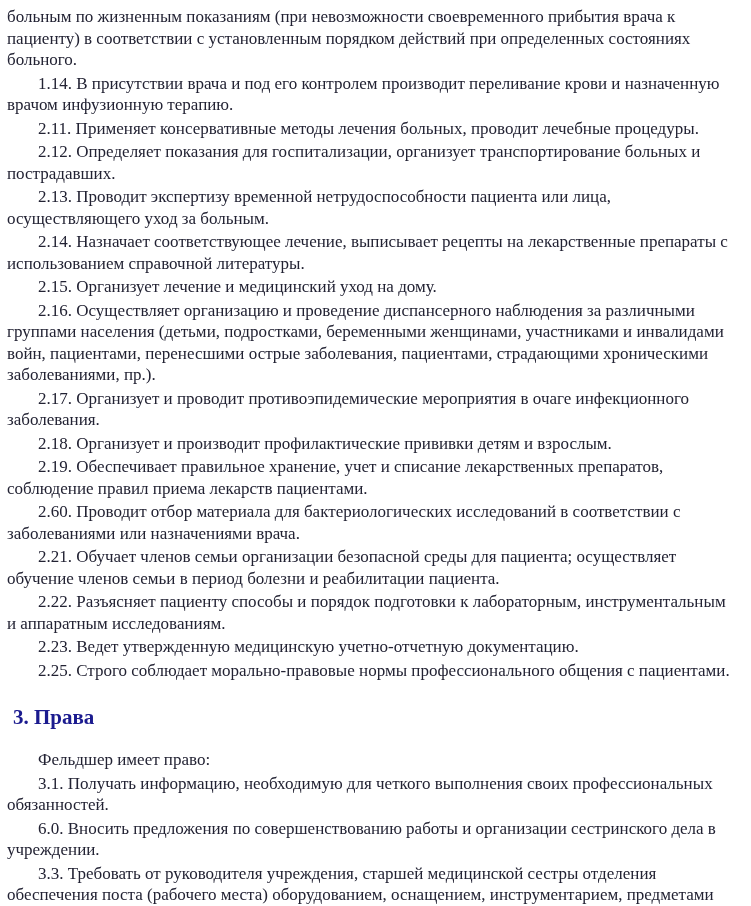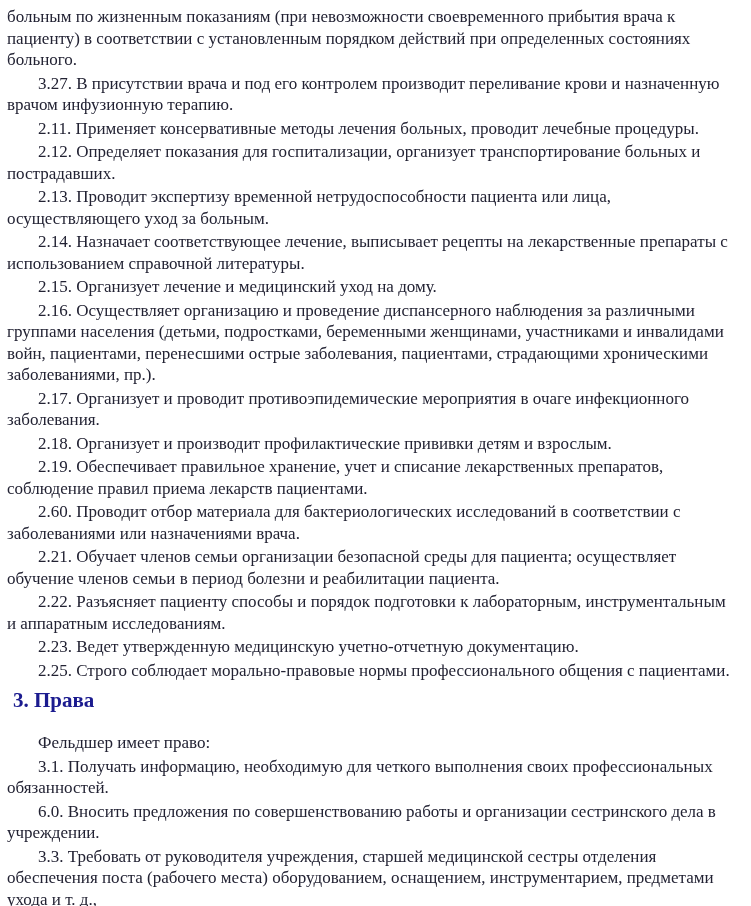--- a/index.html
+++ b/index.html
@@ -22,34 +22,34 @@
     margin: 0 16px 2px 0;
     font-size: 17px;
     line-height: 21.5px;
     color: var(--text, #222233);
     text-align: left;
   }
   .doc-paragraph.indent {
     text-indent: 31px;
   }
   .doc-heading {
-    margin: 7px 0 19px 6px;
+    margin: 24px 0 19px 6px;
     font-size: 21px;
     line-height: 25px;
     font-weight: bold;
     color: var(--head, #1b1b8f);
   }
 </style>
 </head>
 <body>
 
 <main class="doc">
   <div>
       <p class="doc-paragraph">больным по жизненным показаниям (при невозможности своевременного прибытия врача к пациенту) в соответствии с установленным порядком действий при определенных состояниях больного.</p>
-      <p class="doc-paragraph indent">3.27. В присутствии врача и под его контролем производит переливание крови и назначенную врачом инфузионную терапию.</p>
+      <p class="doc-paragraph indent">1.14. В присутствии врача и под его контролем производит переливание крови и назначенную врачом инфузионную терапию.</p>
       <p class="doc-paragraph indent">2.11. Применяет консервативные методы лечения больных, проводит лечебные процедуры.</p>
       <p class="doc-paragraph indent">2.12. Определяет показания для госпитализации, организует транспортирование больных и пострадавших.</p>
       <p class="doc-paragraph indent">2.13. Проводит экспертизу временной нетрудоспособности пациента или лица, осуществляющего уход за больным.</p>
       <p class="doc-paragraph indent">2.14. Назначает соответствующее лечение, выписывает рецепты на лекарственные препараты с использованием справочной литературы.</p>
       <p class="doc-paragraph indent">2.15. Организует лечение и медицинский уход на дому.</p>
       <p class="doc-paragraph indent">2.16. Осуществляет организацию и проведение диспансерного наблюдения за различными группами населения (детьми, подростками, беременными женщинами, участниками и инвалидами войн, пациентами, перенесшими острые заболевания, пациентами, страдающими хроническими заболеваниями, пр.).</p>
       <p class="doc-paragraph indent">2.17. Организует и проводит противоэпидемические мероприятия в очаге инфекционного заболевания.</p>
       <p class="doc-paragraph indent">2.18. Организует и производит профилактические прививки детям и взрослым.</p>
       <p class="doc-paragraph indent">2.19. Обеспечивает правильное хранение, учет и списание лекарственных препаратов, соблюдение правил приема лекарств пациентами.</p>
       <p class="doc-paragraph indent">2.60. Проводит отбор материала для бактериологических исследований в соответствии с заболеваниями или назначениями врача.</p>

